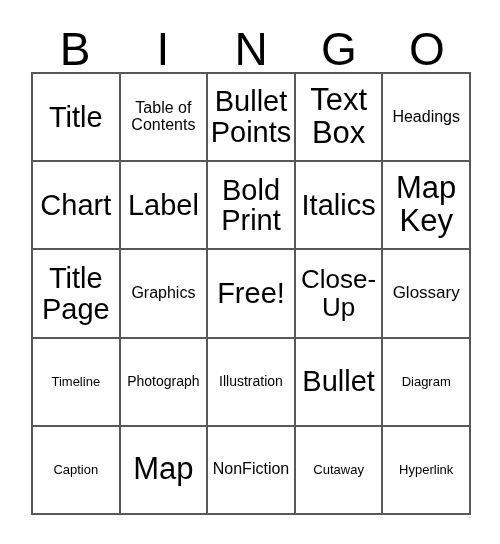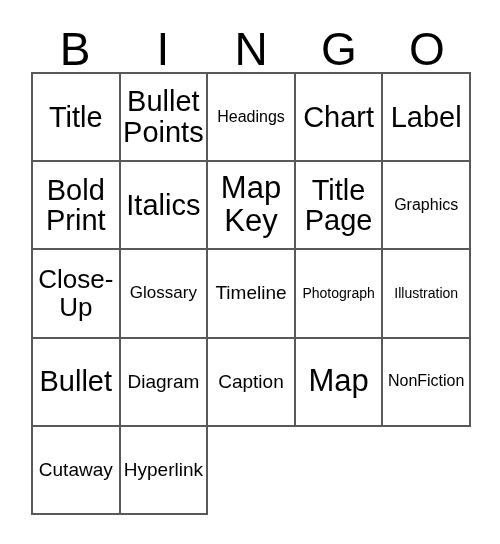--- a/index.html
+++ b/index.html
@@ -70,21 +70,21 @@
   .cell .txt {
     display: block;
     line-height: 1.06;
     white-space: pre-line;
     word-break: normal;
   }
   
   .fs-xs  .txt { font-size: 14px; }
   .fs-s   .txt { font-size: 16px; }
   .fs-sm  .txt { font-size: 17px; }
-  .fs-m   .txt { font-size: 19px; }
+  .fs-m   .txt { font-size: 13px; }
   .fs-l   .txt { font-size: 26px; }
   .fs-xl  .txt { font-size: 29px; }
   .fs-xxl .txt { font-size: 31px; }
 </style>
 </head>
 <body>
 
 <div id="card">
 
   <div id="header">
@@ -93,23 +93,31 @@
     <div class="hcell">N</div>
     <div class="hcell">G</div>
     <div class="hcell">O</div>
   </div>
 
   <div id="grid">
 
     <div class="cell fs-xl">
         <span class="txt">Title</span>
       </div>
+    <div class="cell fs-s">
+        <span class="txt">Table of
+Contents</span>
+      </div>
     <div class="cell fs-xl">
         <span class="txt">Bullet
 Points</span>
+      </div>
+    <div class="cell fs-xxl">
+        <span class="txt">Text
+Box</span>
       </div>
     <div class="cell fs-s">
         <span class="txt">Headings</span>
       </div>
 
     <div class="cell fs-xl">
         <span class="txt">Chart</span>
       </div>
     <div class="cell fs-xl">
         <span class="txt">Label</span>
@@ -125,20 +133,23 @@
         <span class="txt">Map
 Key</span>
       </div>
 
     <div class="cell fs-xl">
         <span class="txt">Title
 Page</span>
       </div>
     <div class="cell fs-s">
         <span class="txt">Graphics</span>
+      </div>
+    <div class="cell fs-xl">
+        <span class="txt">Free!</span>
       </div>
     <div class="cell fs-l">
         <span class="txt">Close-
 Up</span>
       </div>
     <div class="cell fs-sm">
         <span class="txt">Glossary</span>
       </div>
 
     <div class="cell fs-m">

